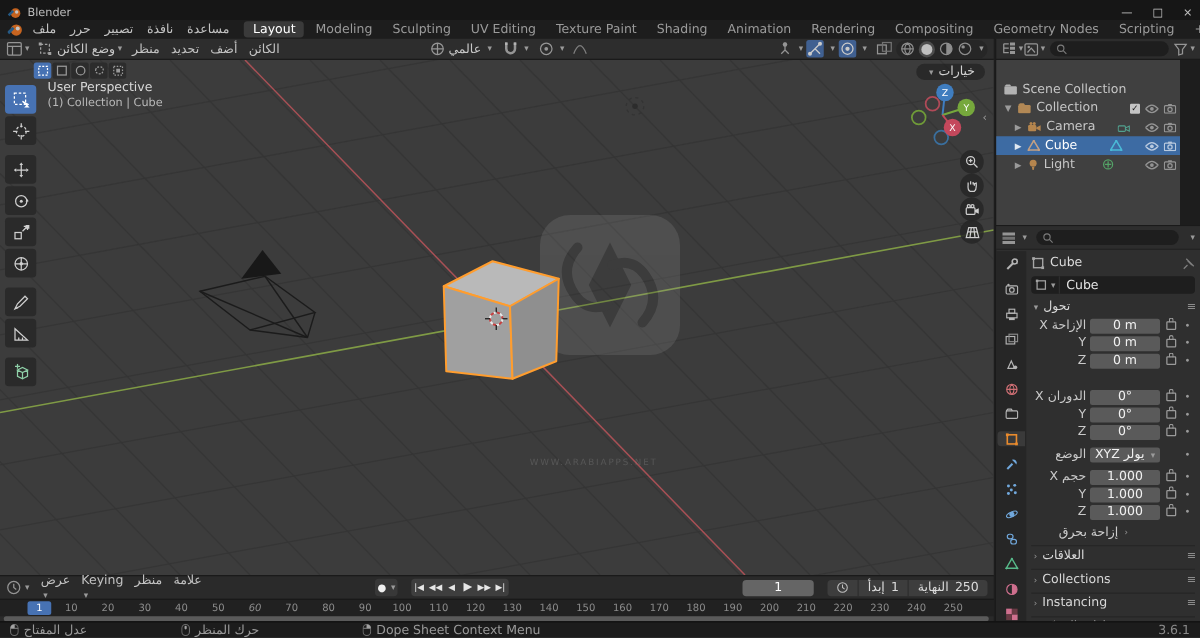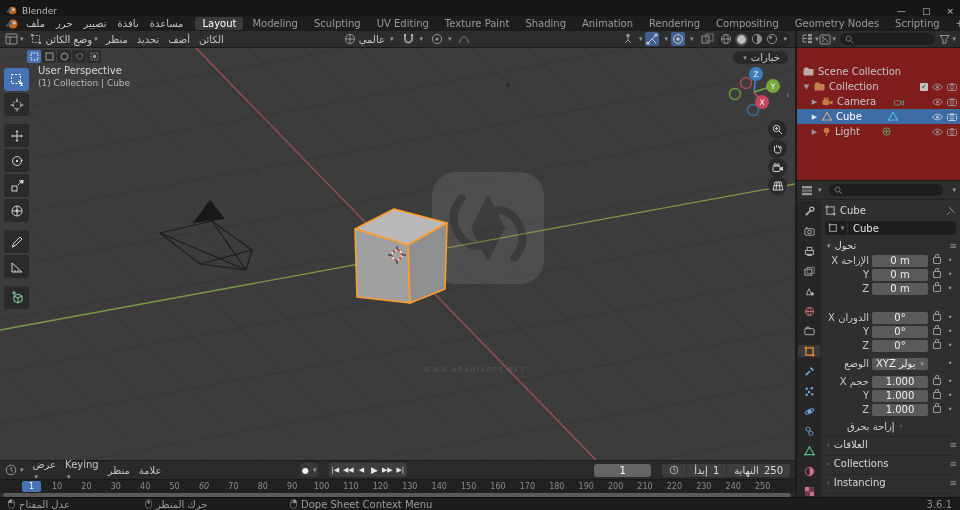--- a/index.html
+++ b/index.html
@@ -40,21 +40,21 @@
   .toolcol{left:4px;top:20px;display:flex;flex-direction:column;gap:2px}
   .tbtn{width:25px;height:23px;background:#2a2a2a;border-radius:3px;display:flex;align-items:center;justify-content:center}
   .tbtn.on{background:#4772b3}
   .gapper{height:4px}
   .optpill{top:3px;right:7px;background:rgba(30,30,30,.65);border-radius:8px;padding:1px 8px;color:#d2d2d2;display:flex;align-items:center;gap:4px}
   .navbtn{width:19px;height:19px;border-radius:50%;background:rgba(38,38,38,.85);display:flex;align-items:center;justify-content:center;position:absolute;left:768px}
   .sidebar-toggle{left:786px;top:42px;color:#9a9a9a;font-size:9px}
   .wm-title{left:395px;top:295px;width:160px;text-align:center;font-size:19px;font-weight:bold;color:rgba(160,160,160,.55)}
   .wm-url{left:395px;top:318px;width:160px;text-align:center;font-size:7px;letter-spacing:1.5px;color:rgba(150,150,150,.30)}
   
-  .outliner{left:796px;top:48px;width:164px;height:132px;background:#7f1d1d;border-left:1px solid #1a1a1a;box-sizing:border-box}
+  .outliner{left:796px;top:48px;width:148px;height:132px;background:#404040;border-left:1px solid #1a1a1a;box-sizing:border-box}
   .orow{height:15px;display:flex;align-items:center;gap:4px;padding-right:3px;box-sizing:border-box;color:#c6c6c6}
   .orow.sel{background:#3d6ba3;color:#fff}
   .orow .grow{flex:1}
   .tri{font-size:7px;color:#9a9a9a;width:7px;text-align:center}
   .cbx{width:8px;height:8px;background:#c4c4c4;border-radius:1px;color:#1d1d1d;font-size:7px;line-height:8px;text-align:center;font-weight:bold}
   
   .properties{left:796px;top:180px;width:164px;height:317px;background:#2f2f2f;border-left:1px solid #1a1a1a;border-top:1px solid #1a1a1a;box-sizing:border-box}
   .phead{height:18px;display:flex;align-items:center;padding:0 4px;gap:3px;background:#2d2d2d;border-bottom:1px solid #232323}
   .ptabs{position:absolute;left:0;top:20px;width:24px;bottom:0;background:#262626;display:flex;flex-direction:column;align-items:center;padding-top:4px;gap:8px;box-sizing:border-box}
   .pt{width:22px;height:14px;display:flex;align-items:center;justify-content:center;border-radius:3px 0 0 3px}
@@ -70,21 +70,21 @@
   .tfield{width:56px;height:12px;background:#5a5a5a;border-radius:2px;color:#f0f0f0;text-align:center;line-height:12px}
   .tfield.dd{display:flex;align-items:center;justify-content:center;gap:3px;direction:rtl}
   .lockw{width:12px;display:flex;justify-content:center}
   .lock{width:6px;height:5px;border:1px solid #9a9a9a;border-radius:1px;position:relative}
   .lock:before{content:'';position:absolute;top:-4px;left:1px;width:2px;height:3px;border:1px solid #9a9a9a;border-bottom:none;border-radius:2px 2px 0 0}
   .adot{width:8px;color:#9a9a9a;font-size:8px;text-align:center}
   .subcollapse{height:14px;display:flex;align-items:center;justify-content:flex-start;color:#cfcfcf;gap:3px;margin-top:3px;padding-left:22px}
   
   .timeline{left:0;top:460px;width:795px;height:37px;background:#2a2a2a;border-top:1px solid #1a1a1a;box-sizing:border-box}
   .tl-head{height:18px;display:flex;align-items:center;padding:0 5px;gap:9px}
-  .tl-menus{display:flex;gap:9px;color:#c3c3c3;align-items:center}
+  .tl-menus{display:flex;gap:9px;color:#c3c3c3;align-items:flex-start}
   .playgrp{display:flex;background:#3e3e3e;border-radius:3px;margin-left:2px}
   .pbtn{width:13px;height:14px;display:flex;align-items:center;justify-content:center;color:#e6e6e6;font-size:7px}
   .recbtn{width:20px;height:14px;background:#383838;border-radius:3px;display:flex;align-items:center;justify-content:center;gap:2px;margin-left:130px}
   .curframe{width:66px;height:13px;background:#656565;border-radius:3px;color:#fff;text-align:center;line-height:13px;margin-left:178px}
   .sefields{display:flex;align-items:flex-start;background:#3d3d3d;border-radius:3px;height:13px;margin-left:2px}
   .sef{display:flex;align-items:center;gap:5px;padding:0 7px;color:#dcdcdc;height:13px}
   .sef + .sef{border-left:1px solid #2e2e2e}
   .ruler{position:absolute;left:0;top:18px;width:795px;height:13px;background:#212121;border-top:1px solid #191919}
   .tick{position:absolute;top:2px;transform:translateX(-50%);color:#8c8c8c;font-size:8px}
   .framebadge{position:absolute;left:22px;top:1px;width:19px;height:11px;background:#4772b3;border-radius:2px;color:#fff;text-align:center;line-height:11px;font-size:8px}

